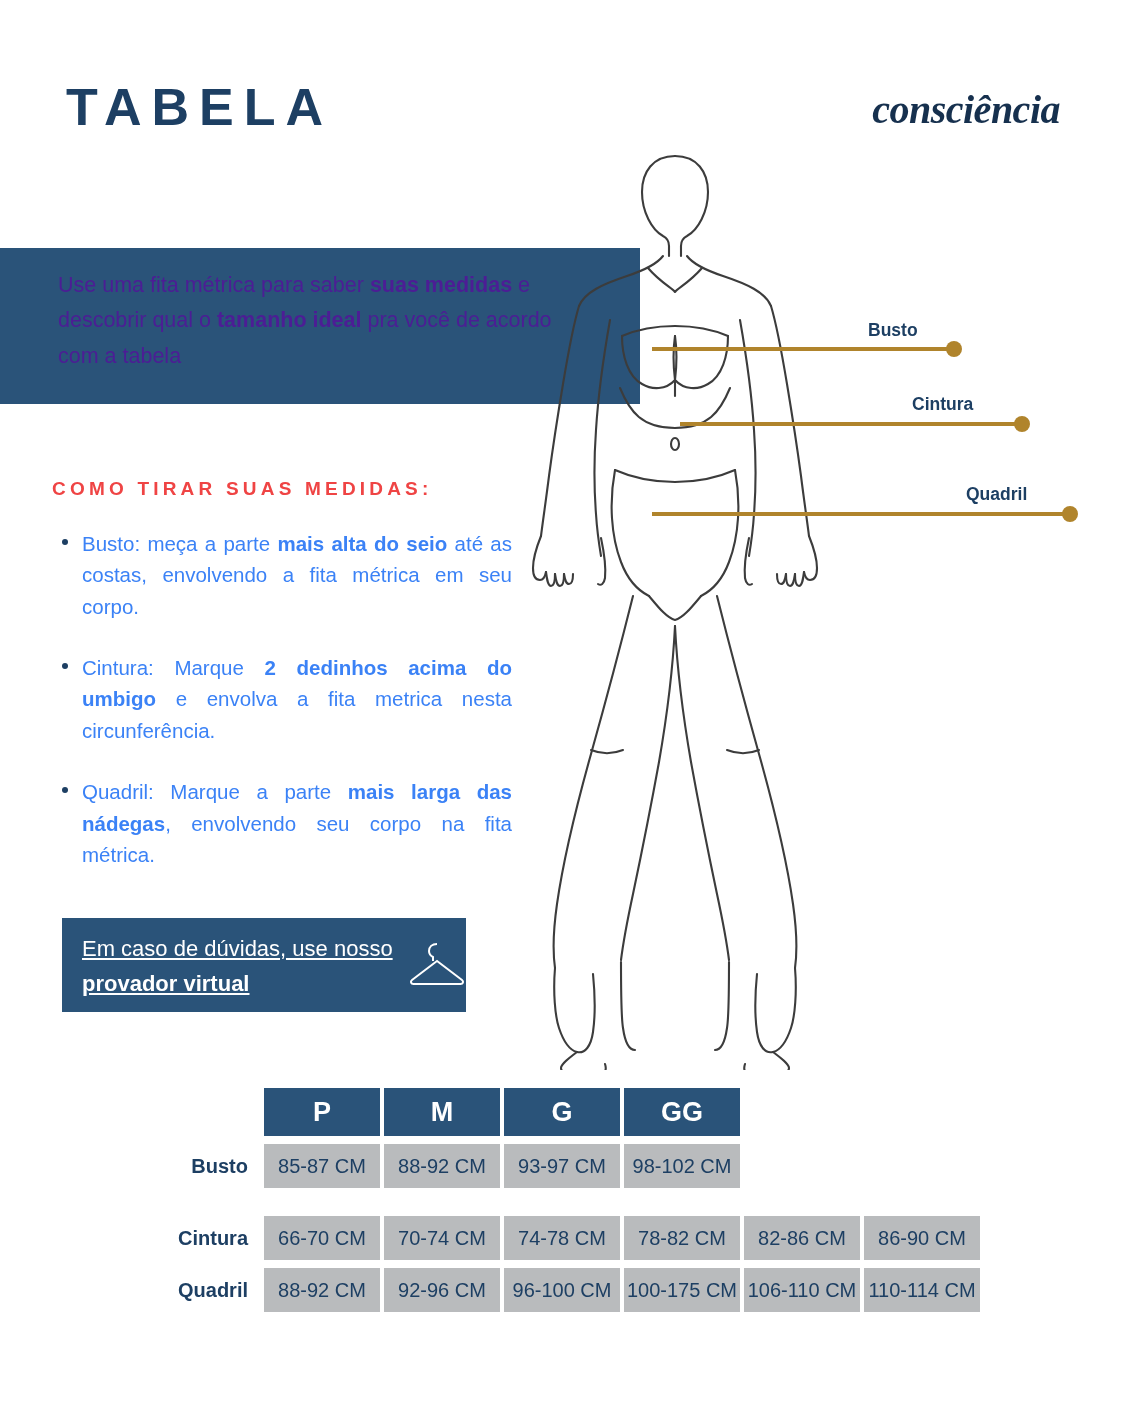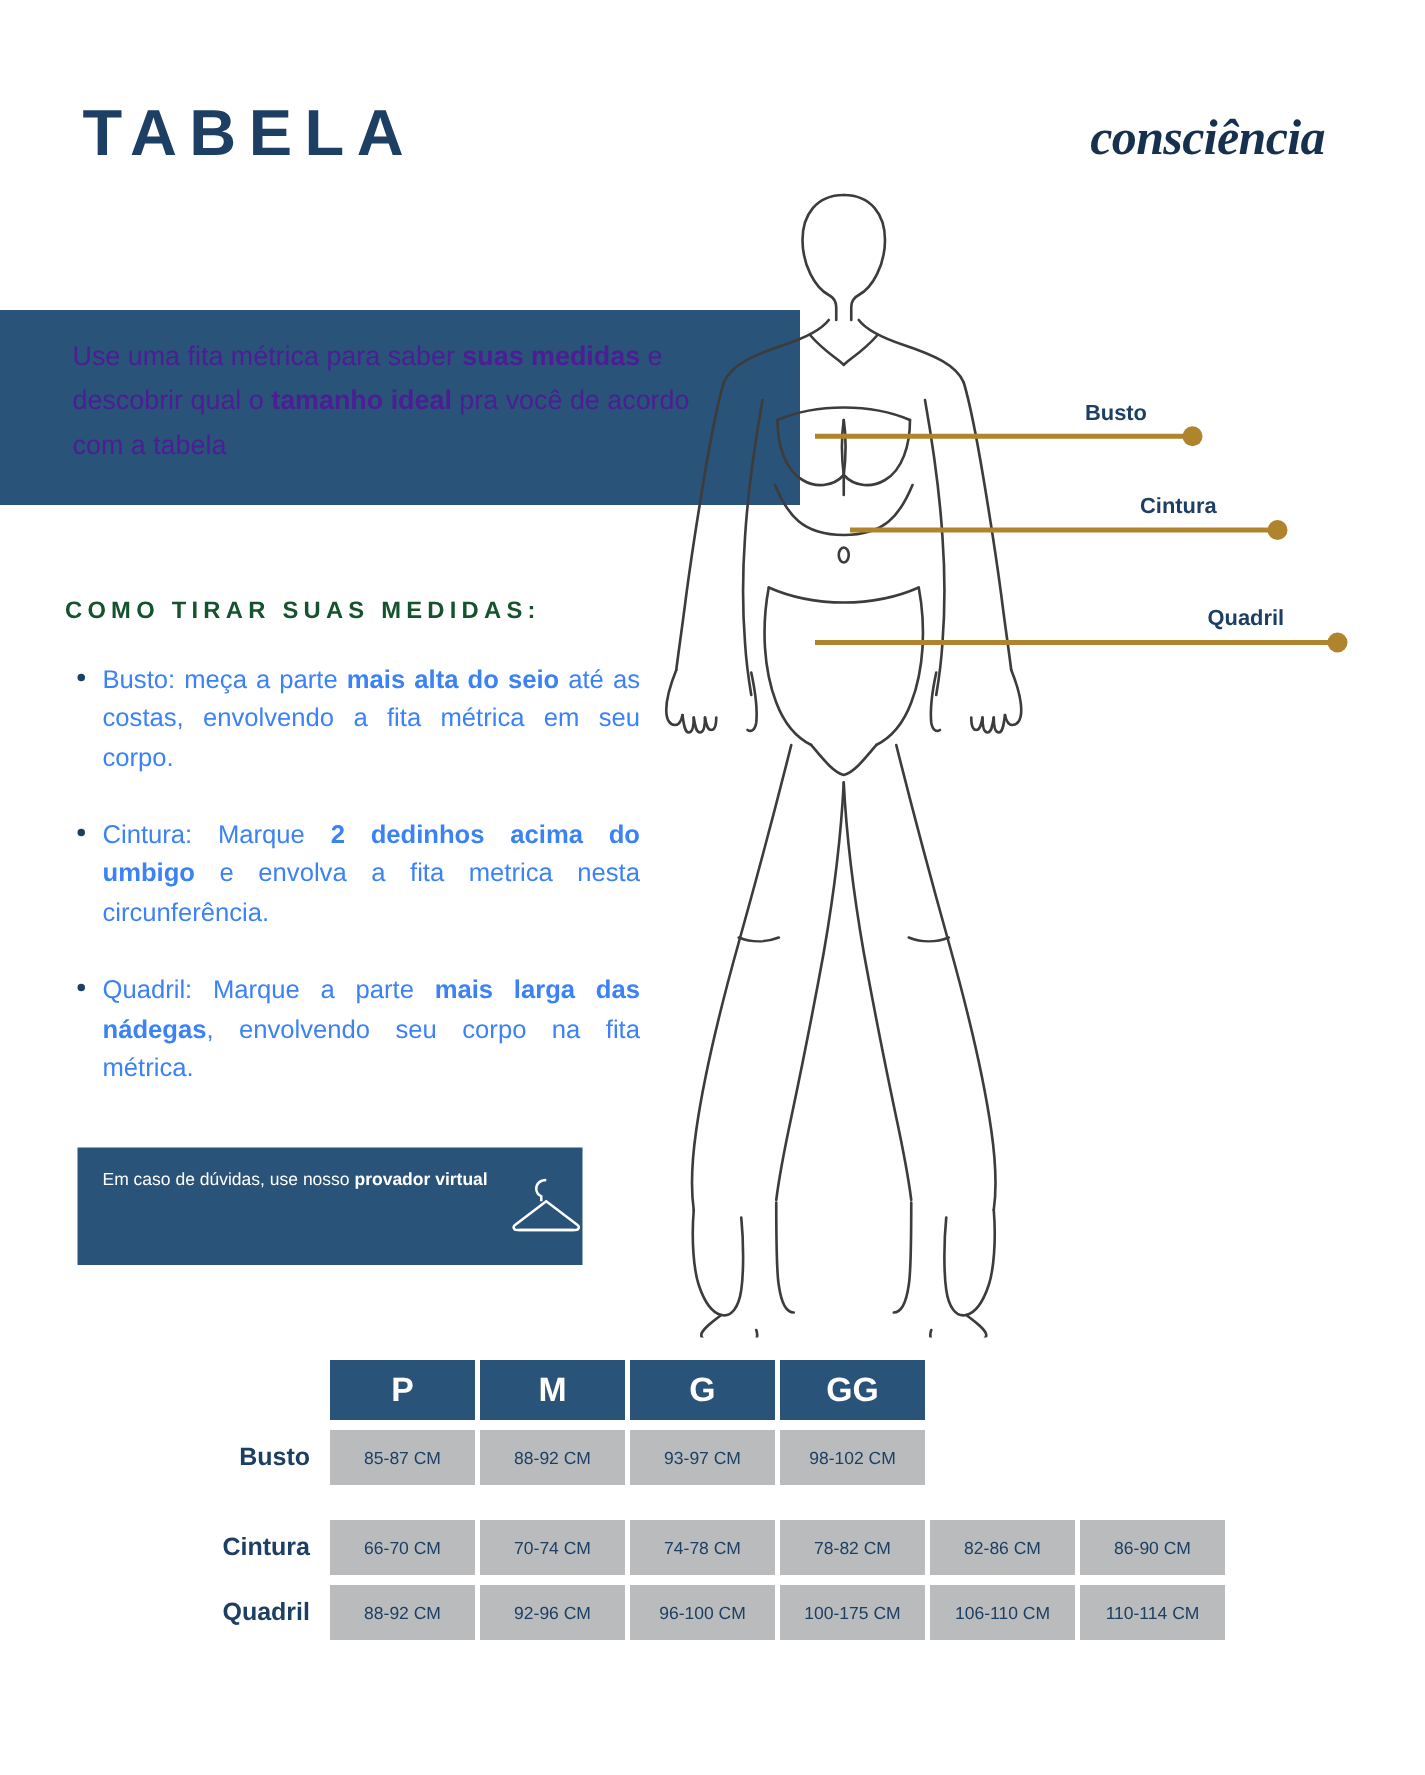--- a/index.html
+++ b/index.html
@@ -60,21 +60,21 @@
   .intro-text b { font-weight: bold; }
 
   
   .howto-heading {
     position: absolute;
     left: 52px;
     top: 478px;
     font-size: 19px;
     font-weight: bold;
     letter-spacing: 4.2px;
-    color: #14532d;
+    color: #ef4444;
   }
 
   
   .bullets {
     position: absolute;
     left: 52px;
     top: 528px;
     width: 460px;
     margin: 0;
     padding: 0;
@@ -109,22 +109,23 @@
     width: 404px;
     height: 94px;
     background: #2a5379;
   }
   .fitting-text {
     position: absolute;
     left: 82px;
     top: 932px;
     width: 320px;
     color: #ffffff;
-    font-size: 14px;
+    font-size: 22px;
     line-height: 1.58;
+    text-decoration: underline;
   }
   .fitting-text b { font-weight: bold; }
   .hanger-icon {
     position: absolute;
     left: 406px;
     top: 938px;
     width: 62px;
     height: 56px;
   }
 
@@ -189,21 +190,21 @@
     font-weight: bold;
     color: #1d3f63;
   }
   .cell {
     width: 116px;
     height: 44px;
     margin-right: 4px;
     display: flex;
     align-items: center;
     justify-content: center;
-    font-size: 14px;
+    font-size: 20px;
     color: #1d3f63;
     background: #b9bbbd;
     white-space: nowrap;
   }
   .cell.head {
     background: #2a5379;
     color: #ffffff;
     font-size: 27px;
     font-weight: bold;
     height: 48px;

